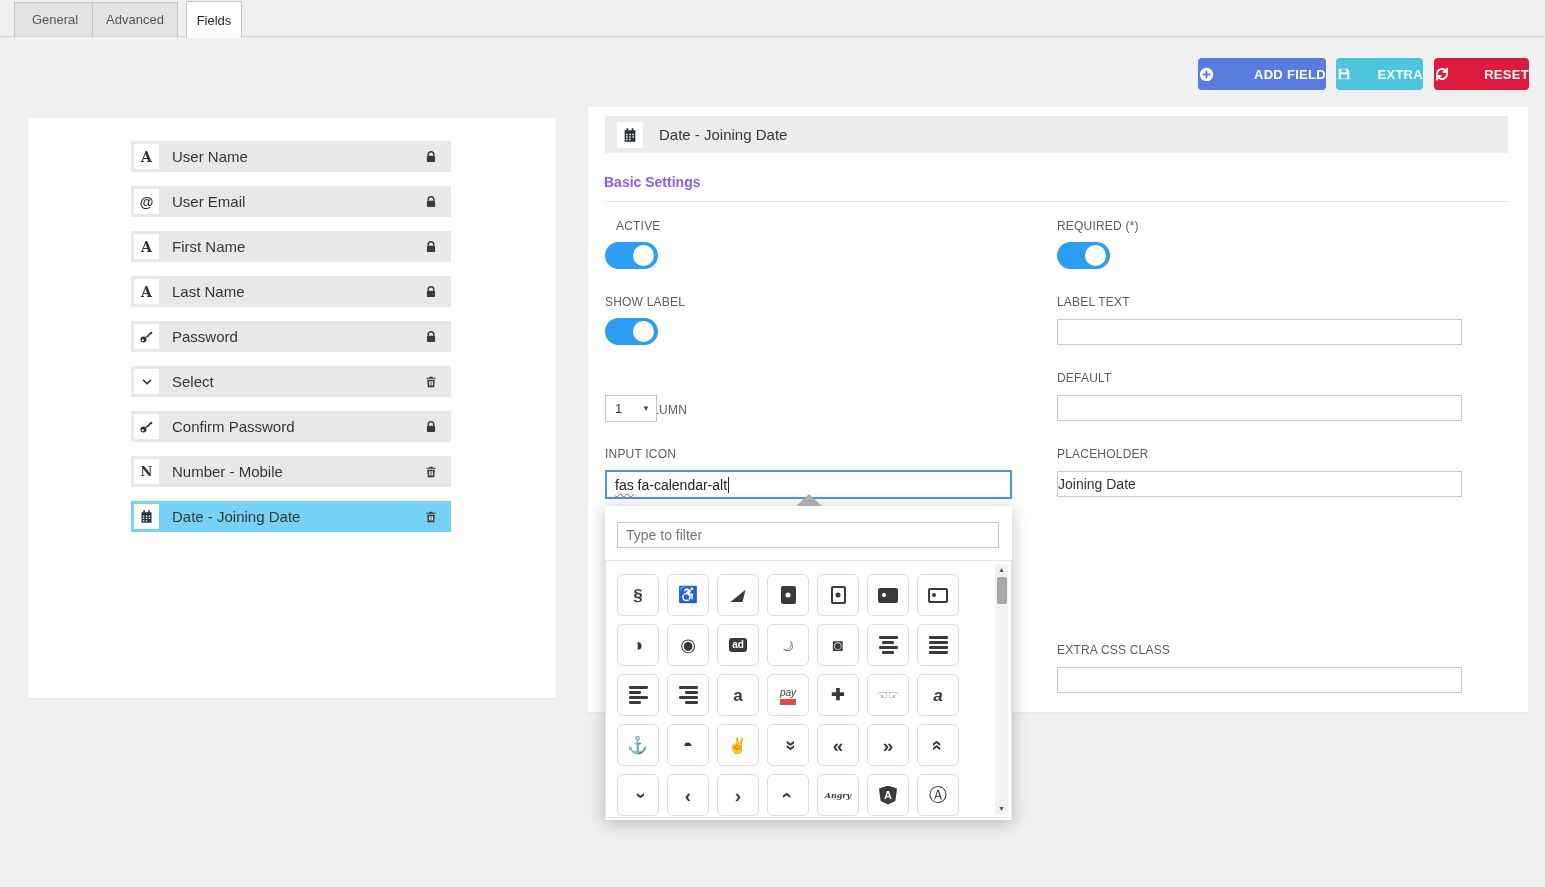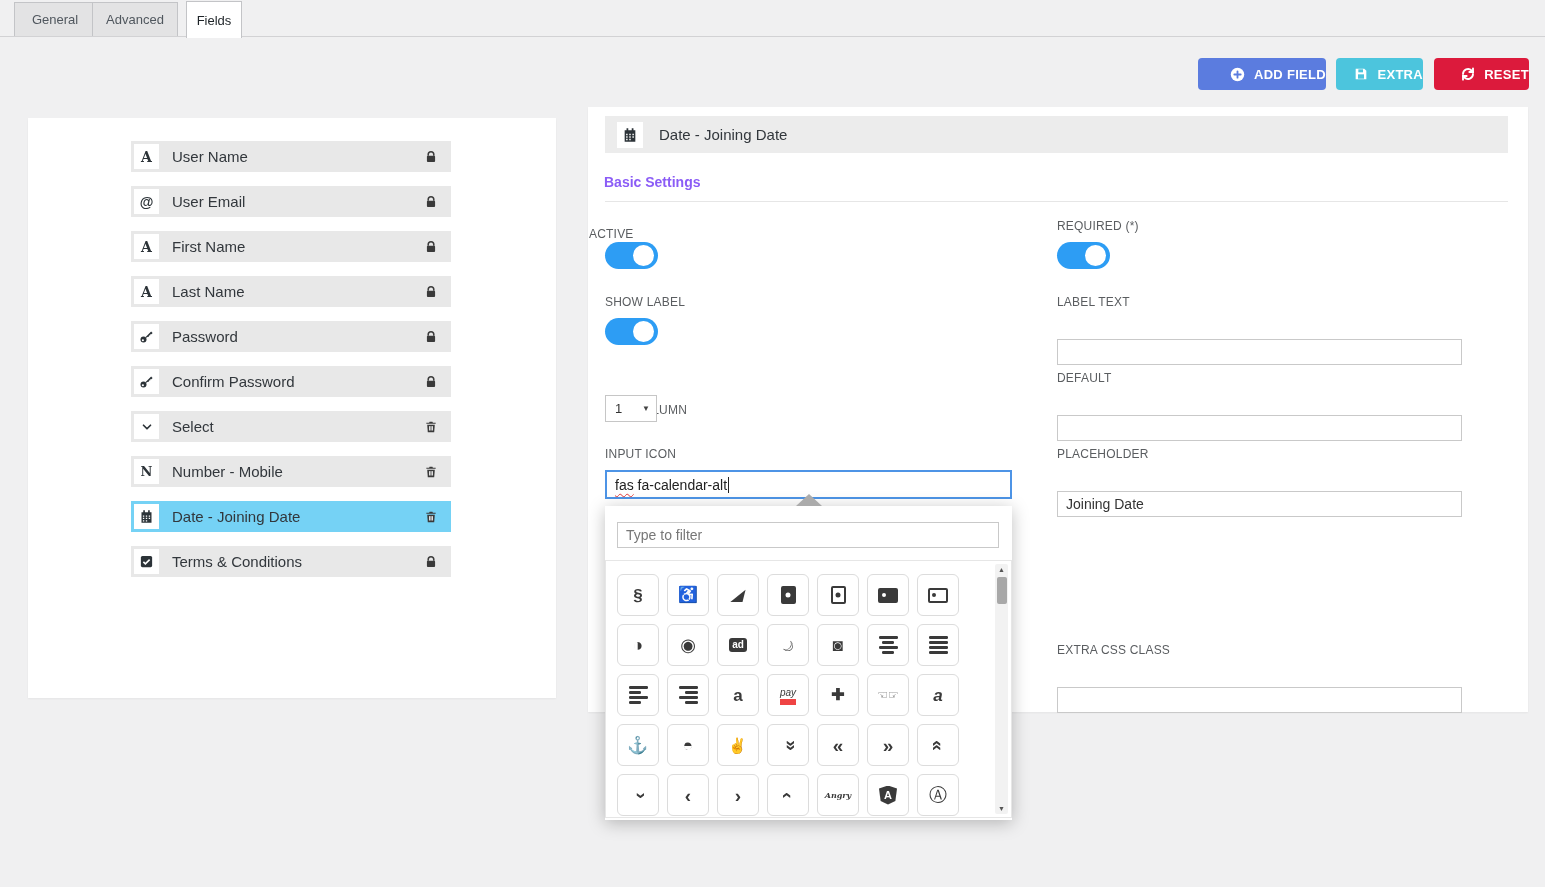--- a/index.html
+++ b/index.html
@@ -10,21 +10,21 @@
   
   .tabline { position:absolute; left:0; top:36px; width:100%; height:1px; background:#d2d2d4; }
   .tab { position:absolute; top:2px; height:34px; background:#e3e3e4; border:1px solid #c3c4c7; border-bottom:none;
          font-size:13px; color:#50575e; display:flex; align-items:center; justify-content:center; cursor:pointer; }
   .tab.t0 { left:14px; width:82px; }
   .tab.t1 { left:92px; width:86px; }
   .tab.active { left:186px; width:56px; top:1px; height:37px; background:#fff; color:#1d2327; z-index:2; font-weight:400; }
 
   
   .btn { position:absolute; top:58px; height:32px; border-radius:4px; color:#fff; font-weight:700; font-size:13px;
-         letter-spacing:.3px; display:flex; align-items:center; justify-content:flex-end; gap:8px; cursor:pointer; border:none; }
+         letter-spacing:.3px; display:flex; align-items:center; justify-content:space-between; gap:8px; cursor:pointer; border:none; }
   .btn svg { display:block; }
   .btn-add   { left:1198px; width:128px; background:#5b7cdf; }
   .btn-save  { left:1336px; width:87px;  background:#4cc5dd; }
   .btn-reset { left:1434px; width:95px;  background:#dc1a3c; }
 
   
   .left-panel  { position:absolute; left:28px; top:118px; width:528px; height:580px; background:#fff; box-shadow:0 1px 2px rgba(0,0,0,.05); }
   .right-panel { position:absolute; left:588px; top:107px; width:940px; height:605px; background:#fff; box-shadow:0 1px 2px rgba(0,0,0,.05); }
 
   
@@ -41,21 +41,21 @@
   .ed-header { position:absolute; left:17px; top:9px; width:903px; height:37px; background:#ececec; display:flex; align-items:center; }
   .ed-header .fic { width:26px; height:26px; margin-left:12px; }
   .ed-title { font-size:15px; color:#32373c; margin-left:16px; }
   .section-title { position:absolute; left:16px; top:67px; font-size:14px; font-weight:700; color:#8b5cf6; }
   .section-rule { position:absolute; left:17px; top:94px; width:903px; height:1px; background:#e6e6e6; }
 
   .flabel-sm { position:absolute; font-size:12px; color:#5a5d60; letter-spacing:.2px; }
   .toggle { position:absolute; width:53px; height:27px; border-radius:14px; background:#2d9df4; cursor:pointer; }
   .toggle i { position:absolute; right:4px; top:3px; width:21px; height:21px; background:#fff; border-radius:50%; }
   .tinput { position:absolute; height:26px; border:1px solid #c9c9c9; background:#fff; font-family:"Liberation Sans",sans-serif;
-            font-size:14px; color:#333; padding:0 8px; outline:none;margin-top:20px; }
+            font-size:14px; color:#333; padding:0 0; outline:none; }
   .selectbox { position:absolute; width:52px; height:27px; border:1px solid #c6c6c6; background:#fff; display:flex;
                align-items:center; font-size:13px; color:#333; padding-left:9px; cursor:pointer; }
   .selectbox .caret { position:absolute; right:6px; font-size:8px; color:#444; }
 
   .iconfield { position:absolute; left:17px; top:363px; width:407px; height:29px; border:2px solid #4d94e6; background:#fff;
                font-size:14px; color:#222; display:flex; align-items:center; padding-left:8px; white-space:pre; }
   .misspell { text-decoration:underline; text-decoration-style:wavy; text-decoration-color:#e23b3b; text-decoration-thickness:1px; text-underline-offset:3px; }
   .caret-bar { display:inline-block; width:1px; height:16px; background:#222; margin-left:1px; }
 
   
@@ -205,130 +205,115 @@
         <span class="fact">
             <svg width="14" height="14" viewBox="0 0 24 24">
               <path d="M7.2 10V7.8a4.8 4.8 0 0 1 9.6 0V10" fill="none" stroke="#3a3a3a" stroke-width="2.6"></path>
               <rect x="5" y="10" width="14" height="10.5" rx="1.6" fill="#3a3a3a"></rect>
             </svg>
           </span>
       </div>
 
       <div class="frow">
         <span class="fic">
+            <svg width="12" height="12" viewBox="0 0 24 24">
+              <path d="M5 8.5l7 7 7-7" fill="none" stroke="#2c3338" stroke-width="3.4" stroke-linecap="round" stroke-linejoin="round"></path>
+            </svg>
+          </span>
+        <span class="flabel">Select</span>
+        <span class="fact">
+            <svg width="14" height="14" viewBox="0 0 24 24">
+              <g fill="#3a3a3a">
+                <path d="M9.5 3h5l.7 1.5H20V6.6H4V4.5h4.8z"></path>
+                <path d="M5.5 8h13l-1 13H6.5z"></path>
+              </g>
+              <g stroke="#fff" stroke-width="1.6">
+                <path d="M9.6 10.5v7.5M12 10.5v7.5M14.4 10.5v7.5"></path>
+              </g>
+            </svg>
+          </span>
+      </div>
+
+      <div class="frow">
+        <span class="fic">
             <svg width="15" height="15" viewBox="0 0 24 24">
               <g fill="#2c3338">
                 <circle cx="7.2" cy="16.8" r="4.8"></circle>
                 <path d="M10.2 13.2L19.4 4l2.4 2.4-1.9 1.9-1.6-.4-.3 2-2 .3-.3 2-2.4.4-1.2 1.2z"></path>
               </g>
               <circle cx="6.2" cy="17.9" r="1.7" fill="#fff"></circle>
             </svg>
           </span>
         <span class="flabel">Confirm Password</span>
         <span class="fact">
             <svg width="14" height="14" viewBox="0 0 24 24">
               <path d="M7.2 10V7.8a4.8 4.8 0 0 1 9.6 0V10" fill="none" stroke="#3a3a3a" stroke-width="2.6"></path>
               <rect x="5" y="10" width="14" height="10.5" rx="1.6" fill="#3a3a3a"></rect>
             </svg>
           </span>
       </div>
 
       <div class="frow">
         <span class="fic">
-            <svg width="12" height="12" viewBox="0 0 24 24">
-              <path d="M5 8.5l7 7 7-7" fill="none" stroke="#2c3338" stroke-width="3.4" stroke-linecap="round" stroke-linejoin="round"></path>
-            </svg>
-          </span>
-        <span class="flabel">Select</span>
+            <span class="ltr" style="font-size:13px">N</span>
+          </span>
+        <span class="flabel">Number - Mobile</span>
         <span class="fact">
             <svg width="14" height="14" viewBox="0 0 24 24">
               <g fill="#3a3a3a">
                 <path d="M9.5 3h5l.7 1.5H20V6.6H4V4.5h4.8z"></path>
                 <path d="M5.5 8h13l-1 13H6.5z"></path>
               </g>
               <g stroke="#fff" stroke-width="1.6">
                 <path d="M9.6 10.5v7.5M12 10.5v7.5M14.4 10.5v7.5"></path>
               </g>
             </svg>
           </span>
       </div>
 
-      <div class="frow">
-        <span class="fic">
-            <span class="ltr" style="font-size:13px">N</span>
-          </span>
-        <span class="flabel">Number - Mobile</span>
+      <div class="frow selected">
+        <span class="fic">
+            <svg width="15" height="15" viewBox="0 0 24 24">
+              <path fill="#2c3338" d="M6.8 2h2.6v4H6.8zM14.6 2h2.6v4h-2.6zM4 5h16v17H4z"></path>
+              <path fill="#fff" d="M6.2 10.2h2.2v2H6.2zM10.9 10.2h2.2v2h-2.2zM15.6 10.2h2.2v2h-2.2zM6.2 14h2.2v2H6.2zM10.9 14h2.2v2h-2.2zM15.6 14h2.2v2h-2.2zM6.2 17.8h2.2v2H6.2zM10.9 17.8h2.2v2h-2.2z"></path>
+            </svg>
+          </span>
+        <span class="flabel">Date - Joining Date</span>
         <span class="fact">
             <svg width="14" height="14" viewBox="0 0 24 24">
               <g fill="#3a3a3a">
                 <path d="M9.5 3h5l.7 1.5H20V6.6H4V4.5h4.8z"></path>
                 <path d="M5.5 8h13l-1 13H6.5z"></path>
               </g>
               <g stroke="#fff" stroke-width="1.6">
                 <path d="M9.6 10.5v7.5M12 10.5v7.5M14.4 10.5v7.5"></path>
               </g>
             </svg>
           </span>
       </div>
 
-      <div class="frow selected">
-        <span class="fic">
-            <svg width="15" height="15" viewBox="0 0 24 24">
-              <path fill="#2c3338" d="M6.8 2h2.6v4H6.8zM14.6 2h2.6v4h-2.6zM4 5h16v17H4z"></path>
-              <path fill="#fff" d="M6.2 10.2h2.2v2H6.2zM10.9 10.2h2.2v2h-2.2zM15.6 10.2h2.2v2h-2.2zM6.2 14h2.2v2H6.2zM10.9 14h2.2v2h-2.2zM15.6 14h2.2v2h-2.2zM6.2 17.8h2.2v2H6.2zM10.9 17.8h2.2v2h-2.2z"></path>
-            </svg>
-          </span>
-        <span class="flabel">Date - Joining Date</span>
-        <span class="fact">
-            <svg width="14" height="14" viewBox="0 0 24 24">
-              <g fill="#3a3a3a">
-                <path d="M9.5 3h5l.7 1.5H20V6.6H4V4.5h4.8z"></path>
-                <path d="M5.5 8h13l-1 13H6.5z"></path>
-              </g>
-              <g stroke="#fff" stroke-width="1.6">
-                <path d="M9.6 10.5v7.5M12 10.5v7.5M14.4 10.5v7.5"></path>
-              </g>
-            </svg>
-          </span>
-      </div>
-
-      <div class="frow">
-        <span class="fic">
-            <svg width="15" height="15" viewBox="0 0 24 24">
-              <rect x="3" y="3" width="18" height="18" rx="2.5" fill="#2c3338"></rect>
-              <path d="M7 12.5l3.2 3.2L17 9" stroke="#fff" stroke-width="2.6" fill="none"></path>
-            </svg>
-          </span>
-        <span class="flabel">Terms &amp; Conditions</span>
-        <span class="fact">
-            <svg width="14" height="14" viewBox="0 0 24 24">
-              <path d="M7.2 10V7.8a4.8 4.8 0 0 1 9.6 0V10" fill="none" stroke="#3a3a3a" stroke-width="2.6"></path>
-              <rect x="5" y="10" width="14" height="10.5" rx="1.6" fill="#3a3a3a"></rect>
-            </svg>
-          </span>
-      </div>
 
     </div>
   </div>
 
   <div class="right-panel">
     <div class="ed-header">
       <span class="fic">
           <svg width="16" height="16" viewBox="0 0 24 24">
             <path fill="#2c3338" d="M6.8 2h2.6v4H6.8zM14.6 2h2.6v4h-2.6zM4 5h16v17H4z"></path>
             <path fill="#fff" d="M6.2 10.2h2.2v2H6.2zM10.9 10.2h2.2v2h-2.2zM15.6 10.2h2.2v2h-2.2zM6.2 14h2.2v2H6.2zM10.9 14h2.2v2h-2.2zM15.6 14h2.2v2h-2.2zM6.2 17.8h2.2v2H6.2zM10.9 17.8h2.2v2h-2.2z"></path>
           </svg>
         </span>
       <span class="ed-title">Date - Joining Date</span>
     </div>
 
     <div class="section-title">Basic Settings</div>
     <div class="section-rule"></div>
 
-    <div class="flabel-sm" style="left:1px; top:112px;margin-top:8px;">ACTIVE</div>
+    <div class="flabel-sm" style="left:28px; top:112px;">ACTIVE</div>
     <div class="toggle" style="left:17px; top:135px;">
         <i></i>
       </div>
 
     <div class="flabel-sm" style="left:17px; top:188px;">SHOW LABEL</div>
     <div class="toggle" style="left:17px; top:211px;">
         <i></i>
       </div>
 
     <div class="flabel-sm" style="left:17px; top:264px;margin-top:32px;">USE COLUMN</div>

